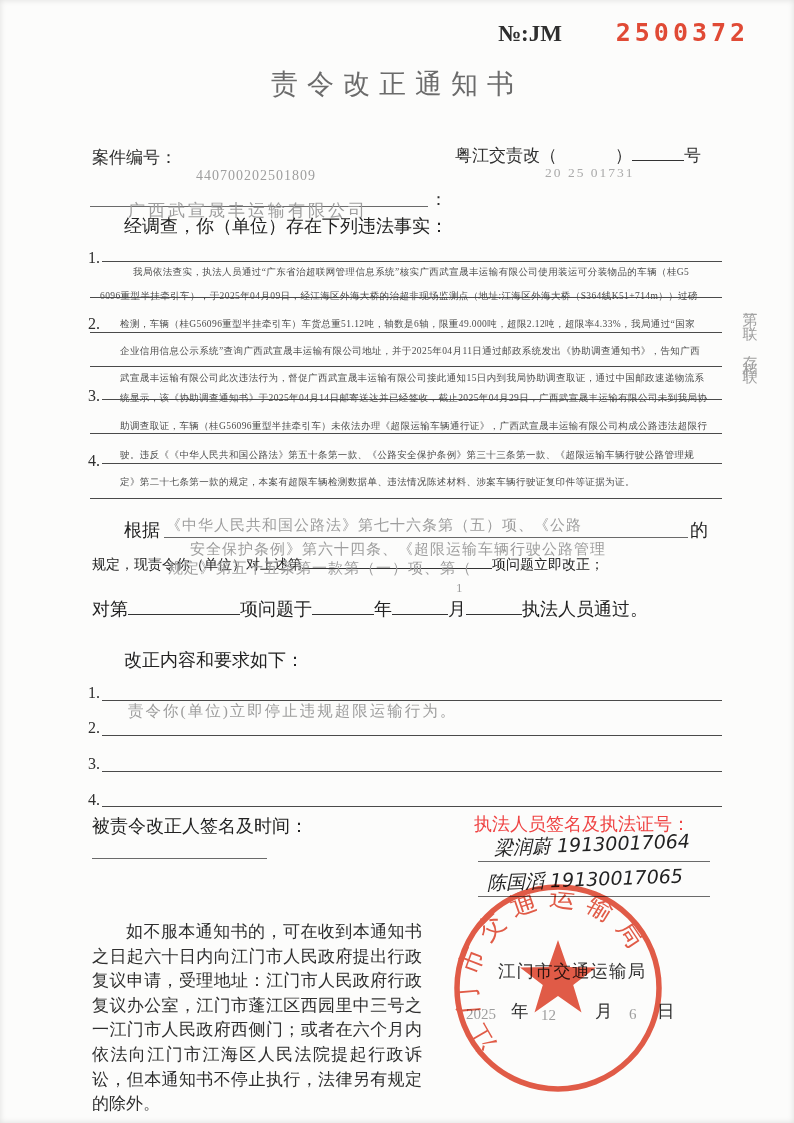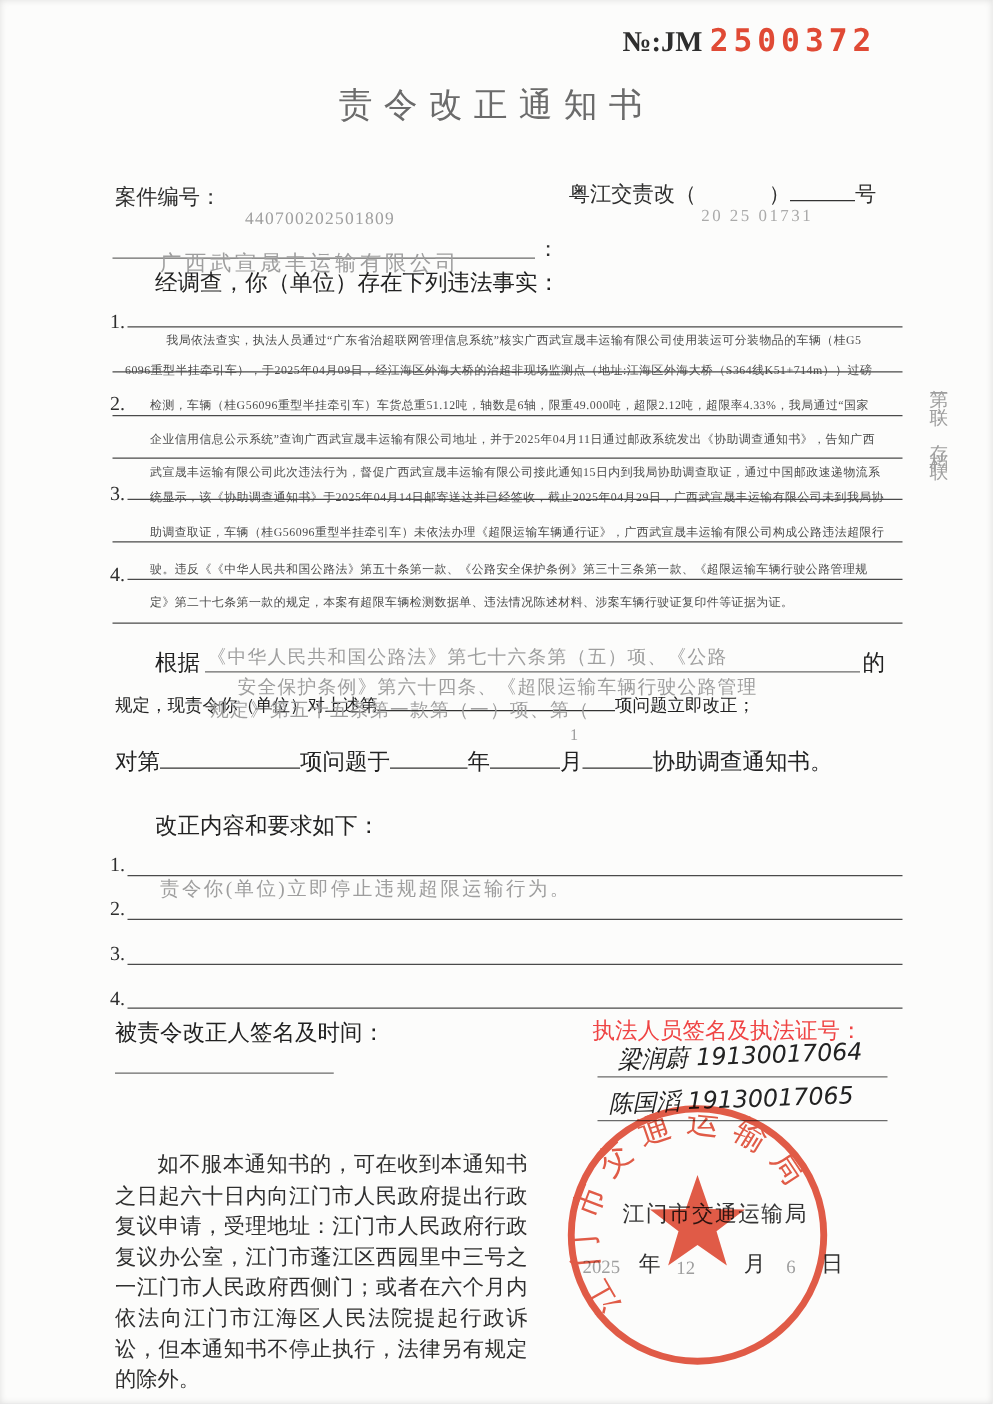--- a/index.html
+++ b/index.html
@@ -2,27 +2,27 @@
 <html><head>
 <meta charset="utf-8">
 <style>
   html,body{margin:0;padding:0;}
   body{background:#e9e9e9;font-family:"Liberation Serif","DejaVu Serif",serif;}
   #page{position:relative;width:794px;height:1123px;background:#fcfcfb;margin:0 auto;overflow:hidden;
         box-shadow:inset 0 0 6px rgba(0,0,0,.12);}
   .abs{position:absolute;white-space:nowrap;}
   .ink{color:#2e2e2e;}
   .gray{color:#9e9e9e;}
-  .ltgray{color:#aaa;margin-left:16px;}
+  .ltgray{color:#aaa;}
   .rule{position:absolute;border-bottom:1px solid #4a4a4a;height:0;}
   .rule-soft{position:absolute;border-bottom:1px solid #6a6a6a;height:0;}
   .small{font-size:9.5px;letter-spacing:.4px;color:#4c4c4c;text-align:center;}
   .blank{display:inline-block;border-bottom:1px solid #333;vertical-align:baseline;}
   .hand{font-family:"DejaVu Sans",sans-serif;font-style:italic;transform:rotate(-2deg);color:#222;}
-  .serialnum{color:#e04a35;letter-spacing:4px;font-family:"DejaVu Sans Mono",monospace;font-weight:bold;}
+  .serialnum{color:#e04a35;letter-spacing:4px;font-family:"DejaVu Sans Mono",monospace;font-weight:bold;margin-left:48px;}
   .vert{writing-mode:vertical-rl;letter-spacing:7px;}
   svg text{font-family:"Liberation Serif","DejaVu Serif",serif;}
 </style>
 </head>
 <body>
 
 <div id="page">
 
   <div class="abs" style="left:498px;top:18px;font-size:23px;">
     <span class="ink" style="font-weight:bold;">№:JM</span>
@@ -76,21 +76,21 @@
   <div class="abs ink" style="left:690px;top:518px;font-size:18px;color:#222;">的</div>
   <div class="abs gray" style="left:166px;top:516px;font-size:15px;letter-spacing:1px;">《中华人民共和国公路法》第七十六条第（五）项、《公路</div>
   <div class="abs gray" style="left:190px;top:540px;font-size:15px;letter-spacing:1px;">安全保护条例》第六十四条、《超限运输车辆行驶公路管理</div>
   <div class="abs ink" style="left:92px;top:556px;font-size:14px;color:#222;">
     <span>规定，现责令你（单位）对上述第</span><span class="blank" style="width:190px;"></span><span>项问题立即改正；</span>
   </div>
   <div class="abs gray" style="left:168px;top:559px;font-size:15px;letter-spacing:1px;">规定》第五十五条第一款第（一）项、第（</div>
   <div class="abs gray" style="left:456px;top:580px;font-size:13px;">1</div>
 
   <div class="abs ink" style="left:92px;top:597px;font-size:18px;color:#222;">
-    <span>对第</span><span class="blank" style="width:112px;"></span><span>项问题于</span><span class="blank" style="width:62px;"></span><span>年</span><span class="blank" style="width:56px;"></span><span>月</span><span class="blank" style="width:56px;"></span><span>协助调查通知书。</span>
+    <span>对第</span><span class="blank" style="width:112px;"></span><span>项问题于</span><span class="blank" style="width:62px;"></span><span>年</span><span class="blank" style="width:56px;"></span><span>月</span><span class="blank" style="width:56px;"></span><span>执法人员通过。</span>
   </div>
 
   <div class="abs ink" style="left:124px;top:648px;font-size:18px;color:#222;">改正内容和要求如下：</div>
 
   <div class="abs ink" style="left:88px;top:684px;font-size:16px;">1.</div>
   <div class="rule" style="left:102px;top:700px;width:620px;"></div>
   <div class="abs gray" style="left:128px;top:701px;font-size:15.5px;letter-spacing:2px;">责令你(单位)立即停止违规超限运输行为。</div>
 
   <div class="abs ink" style="left:88px;top:719px;font-size:16px;">2.</div>
   <div class="rule" style="left:102px;top:735px;width:620px;"></div>

